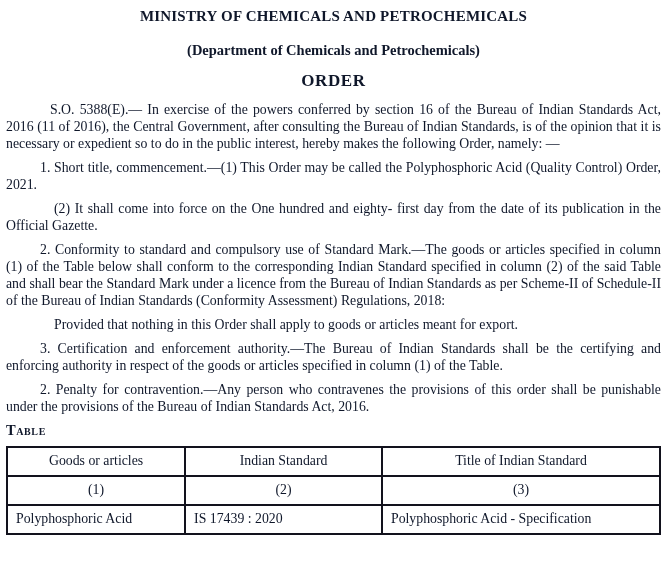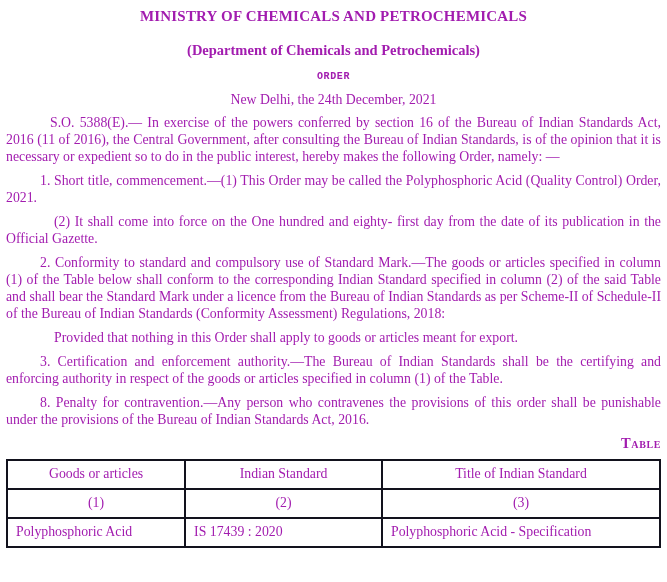--- a/index.html
+++ b/index.html
@@ -6,60 +6,59 @@
     margin: 0;
     padding: 0;
     background: #ffffff;
   }
   .page {
     position: relative;
     width: 667px;
     height: 582px;
     box-sizing: border-box;
     background: #ffffff;
-    color: #a21caf;
+    color: #0f172a;
     font-family: "Liberation Serif", serif;
     padding: 8px 6px 0 6px;
     overflow: hidden;
   }
   .center { text-align: center; }
   .h-ministry {
     font-size: 15px;
     font-weight: bold;
     letter-spacing: 0.2px;
     margin: 0 0 13px 0;
   }
   .h-dept {
     font-size: 14.5px;
     font-weight: bold;
     margin: 17px 0 12px 0;
   }
   .h-order {
-    font-size: 10px;
+    font-size: 17px;
     font-weight: bold;
     letter-spacing: 0.6px;
     margin: 0 0 10px 0;
-    font-family: Liberation Mono, monospace;
   }
   .h-date {
     font-size: 13.8px;
     margin: 0 0 6px 0;
   }
   p.body-para {
     font-size: 13.8px;
     line-height: 17px;
     text-align: justify;
     margin: 0 0 7px 0;
   }
   .p-preamble { text-indent: 44px; }
   .p-clause   { text-indent: 34px; }
   .p-sub      { text-indent: 48px; }
   .lead { font-weight: normal; }
   .table-heading {
-    text-align: right;
+    text-align: left;
     font-weight: bold;
     font-variant: small-caps;
     font-size: 14.5px;
     letter-spacing: 0.6px;
     margin: 2px 0 7px 0;
   }
   table.std-table {
     width: 100%;
     border-collapse: collapse;
     border: 2px solid #0ea5e9;
@@ -83,35 +82,34 @@
 <body>
 
 <div class="page">
 
   <div class="center h-ministry">MINISTRY OF CHEMICALS AND PETROCHEMICALS</div>
 
   <div class="center h-dept">(Department of Chemicals and Petrochemicals)</div>
 
   <div class="center h-order">ORDER</div>
 
-  <div class="center h-date">New Delhi, the 24th December, 2021</div>
 
   <p class="body-para p-preamble"><span class="lead">S.O. 5388(E).—</span><span> In exercise of the powers conferred by section 16 of the Bureau of Indian Standards Act, 2016 (11 of 2016), the Central Government, after consulting the Bureau of Indian Standards, is of the opinion that it is necessary or expedient so to do in the public interest, hereby makes the following Order, namely: —</span></p>
 
   <p class="body-para p-clause"><span class="lead">1. Short title, commencement.</span><span>—(1) This Order may be called the Polyphosphoric Acid (Quality Control) Order, 2021.</span></p>
 
   <p class="body-para p-sub"><span>(2) It shall come into force on the One hundred and eighty- first day from the date of its publication in the Official Gazette.</span></p>
 
   <p class="body-para p-clause"><span class="lead">2. Conformity to standard and compulsory use of Standard Mark.</span><span>—The goods or articles specified in column (1) of the Table below shall conform to the corresponding Indian Standard specified in column (2) of the said Table and shall bear the Standard Mark under a licence from the Bureau of Indian Standards as per Scheme-II of Schedule-II of the Bureau of Indian Standards (Conformity Assessment) Regulations, 2018:</span></p>
 
   <p class="body-para p-sub"><span>Provided that nothing in this Order shall apply to goods or articles meant for export.</span></p>
 
   <p class="body-para p-clause"><span class="lead">3. Certification and enforcement authority.</span><span>—The Bureau of Indian Standards shall be the certifying and enforcing authority in respect of the goods or articles specified in column (1) of the Table.</span></p>
 
-  <p class="body-para p-clause"><span class="lead">8. Penalty for contravention.</span><span>—Any person who contravenes the provisions of this order shall be punishable under the provisions of the Bureau of Indian Standards Act, 2016.</span></p>
+  <p class="body-para p-clause"><span class="lead">2. Penalty for contravention.</span><span>—Any person who contravenes the provisions of this order shall be punishable under the provisions of the Bureau of Indian Standards Act, 2016.</span></p>
 
   <div class="table-heading">Table</div>
 
   <table class="std-table">
     <thead>
       <tr>
         <th class="col-goods cell-center">Goods or articles</th>
         <th class="col-is cell-center">Indian Standard</th>
         <th class="col-title cell-center">Title of Indian Standard</th>
       </tr>

